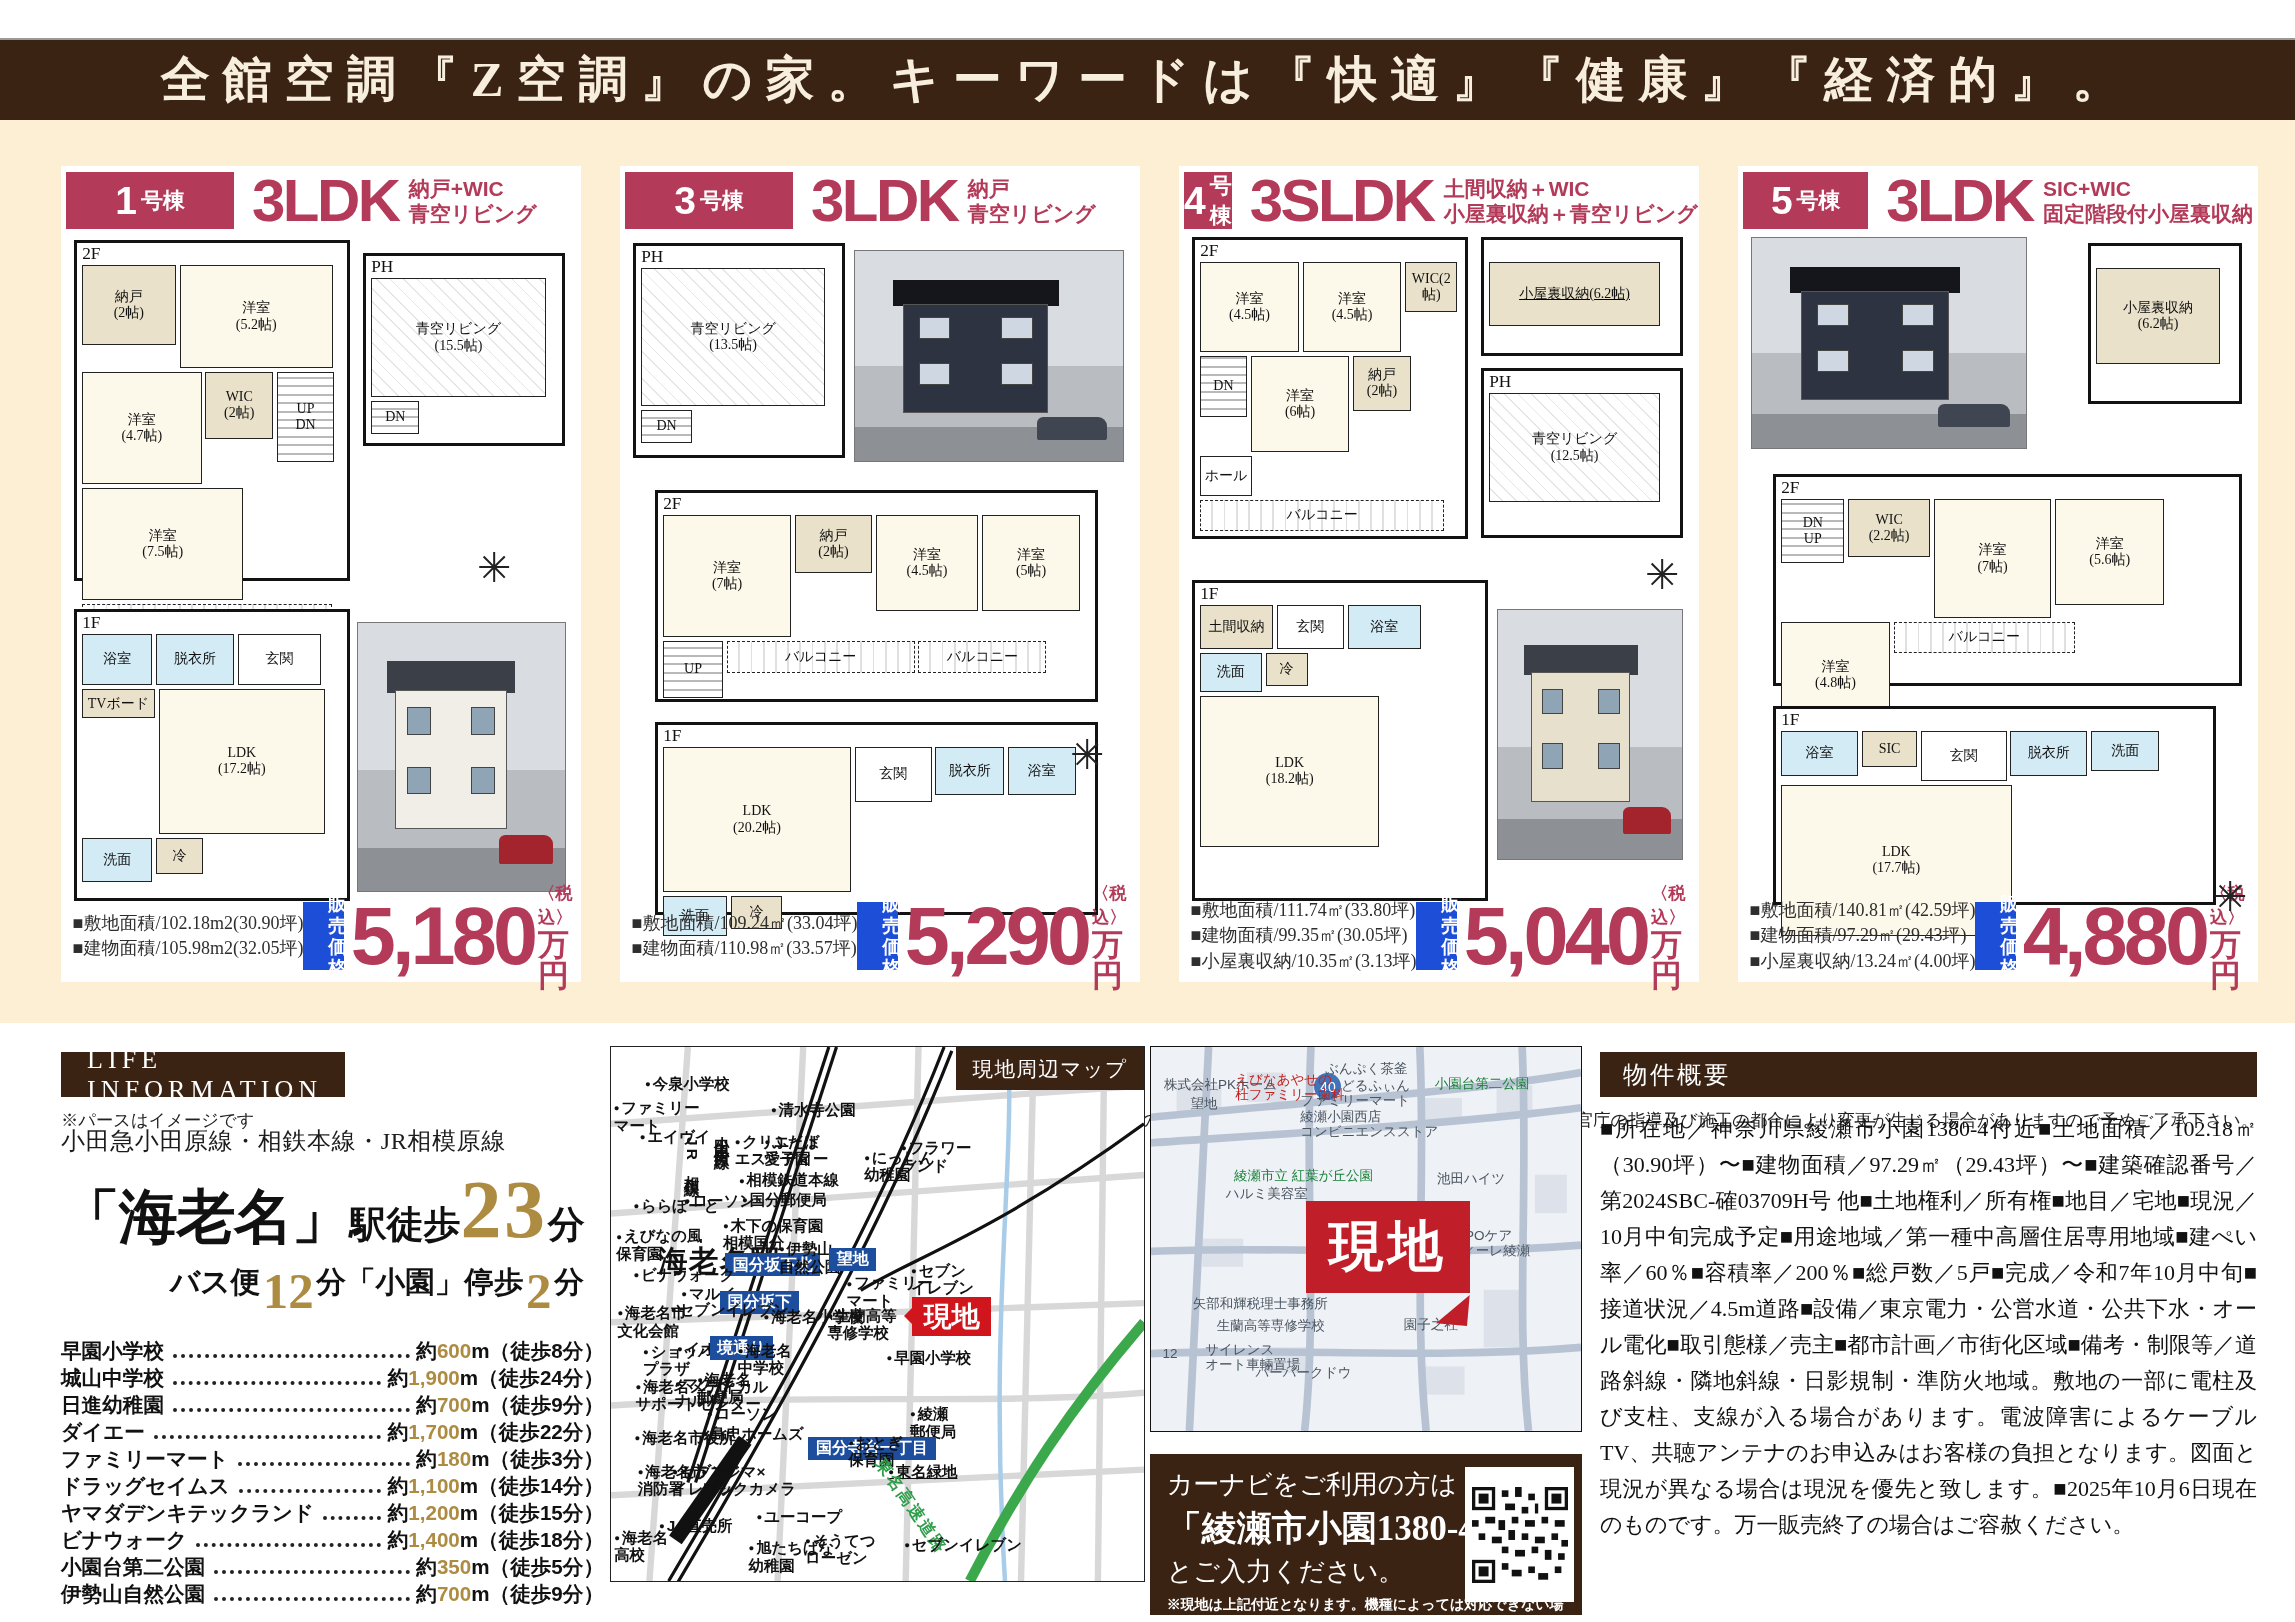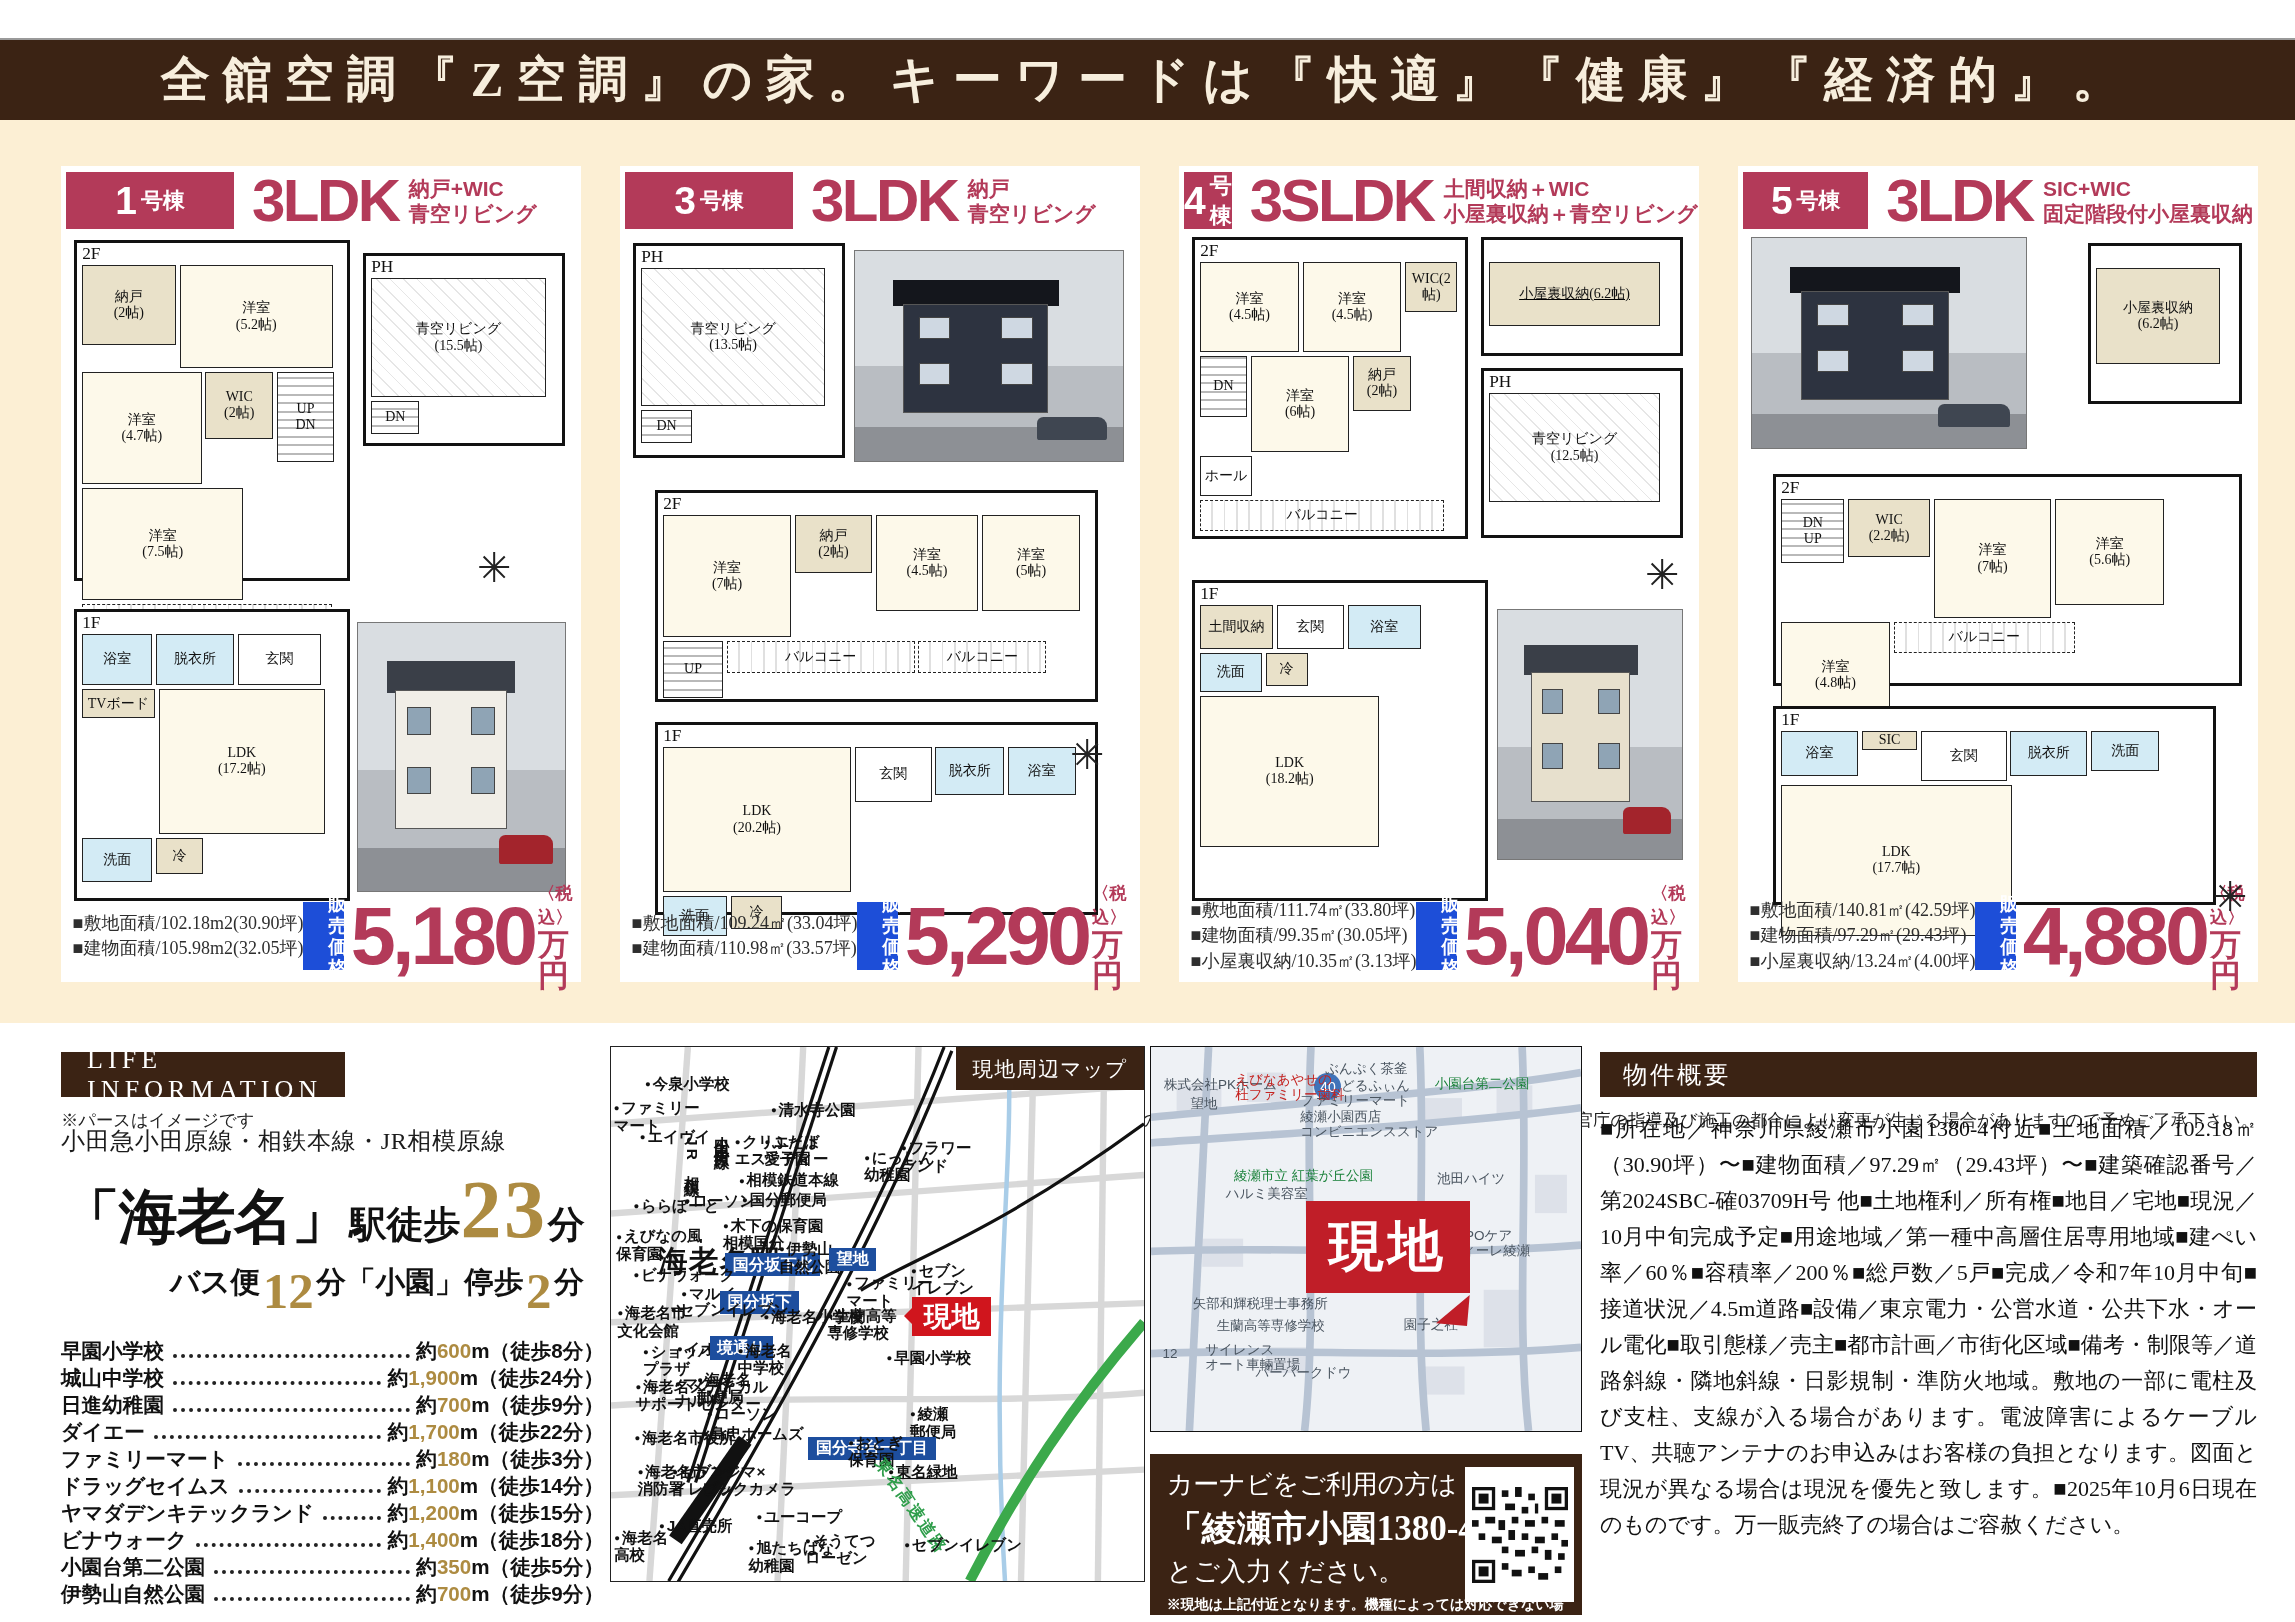--- a/index.html
+++ b/index.html
@@ -403,21 +403,21 @@
 (7帖)</div>
             <div class="rm room" style="width: 24%; height: 106px;">洋室
 (5.6帖)</div>
             <div class="rm room" style="width: 24%; height: 106px;">洋室
 (4.8帖)</div>
             <div class="rm balcony" style="width: 40%; height: 31px;">バルコニー</div>
           </div>
           <div class="plan" style="left: 35px; top: 540px; width: 443px; height: 199px;">
             <span class="tag">1F</span>
             <div class="rm bath" style="width: 18%; height: 45px;">浴室</div>
-            <div class="rm closet" style="width: 13%; height: 19px; font-family: Liberation Serif, serif;">SIC</div>
+            <div class="rm closet" style="width: 13%; height: 36px; font-family: Liberation Serif, serif;">SIC</div>
             <div class="rm hall" style="width: 20%; height: 50px;">玄関</div>
             <div class="rm bath" style="width: 18%; height: 45px;">脱衣所</div>
             <div class="rm bath" style="width: 16%; height: 40px;">洗面</div>
             <div class="rm room" style="width: 54%; height: 151px;">LDK
 (17.7帖)</div>
           </div>
         </div>
       <div class="u-head">
         <div class="u-num">
             <span class="n">5</span>

